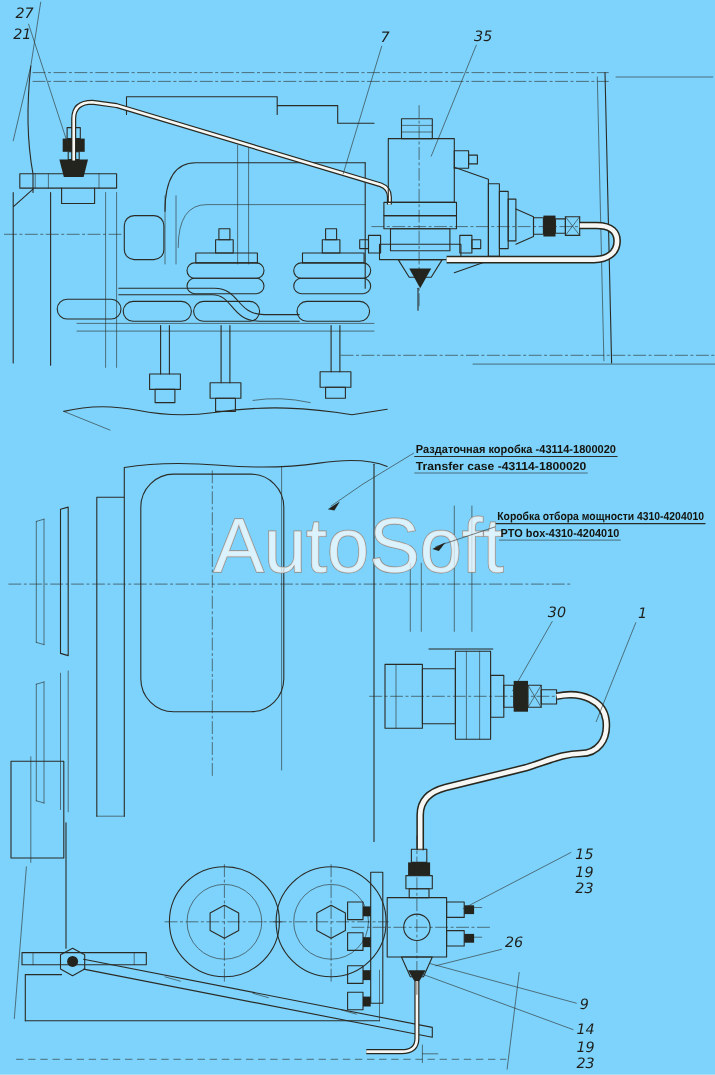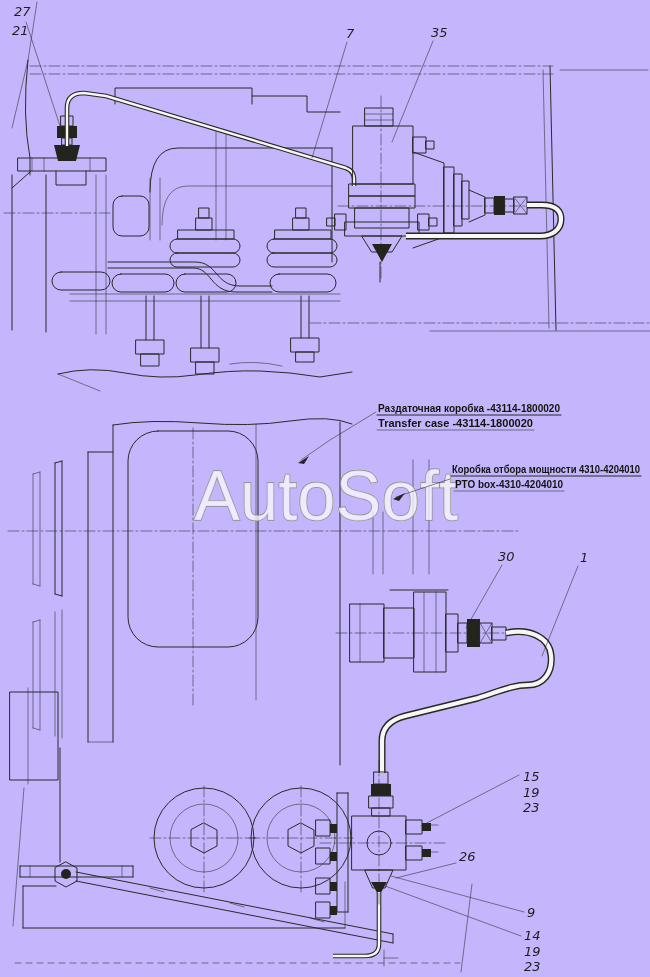--- a/index.html
+++ b/index.html
@@ -1,16 +1,16 @@
 <!DOCTYPE html>
 <html><head>
 <meta charset="utf-8">
 <style>
   html,body{margin:0;padding:0;background:#e8e8e6;}
-  .stage{position:relative;width:650px;height:977px;background:#c4b5fd;overflow:hidden;
+  .stage{position:relative;width:650px;height:977px;background:#7dd3fc;overflow:hidden;
          font-family:"Liberation Sans",sans-serif;}
   svg{display:block}
   .ln{stroke:#2b2b26;stroke-width:1;fill:none;stroke-linecap:round;stroke-linejoin:round}
   .lnt{stroke-width:.7;opacity:.78}
   .dd{stroke-dasharray:11 3 2 3}
   .dsh{stroke-dasharray:6 5}
   .fill-dark{fill:#24241f;stroke:none}
   .ah{fill:#24241f;stroke:none}
   .pipeO{stroke:#28281f;stroke-width:4.6;fill:none;stroke-linejoin:round}
   .pipeI{stroke:#f6f6f4;stroke-width:2.4;fill:none;stroke-linejoin:round}

